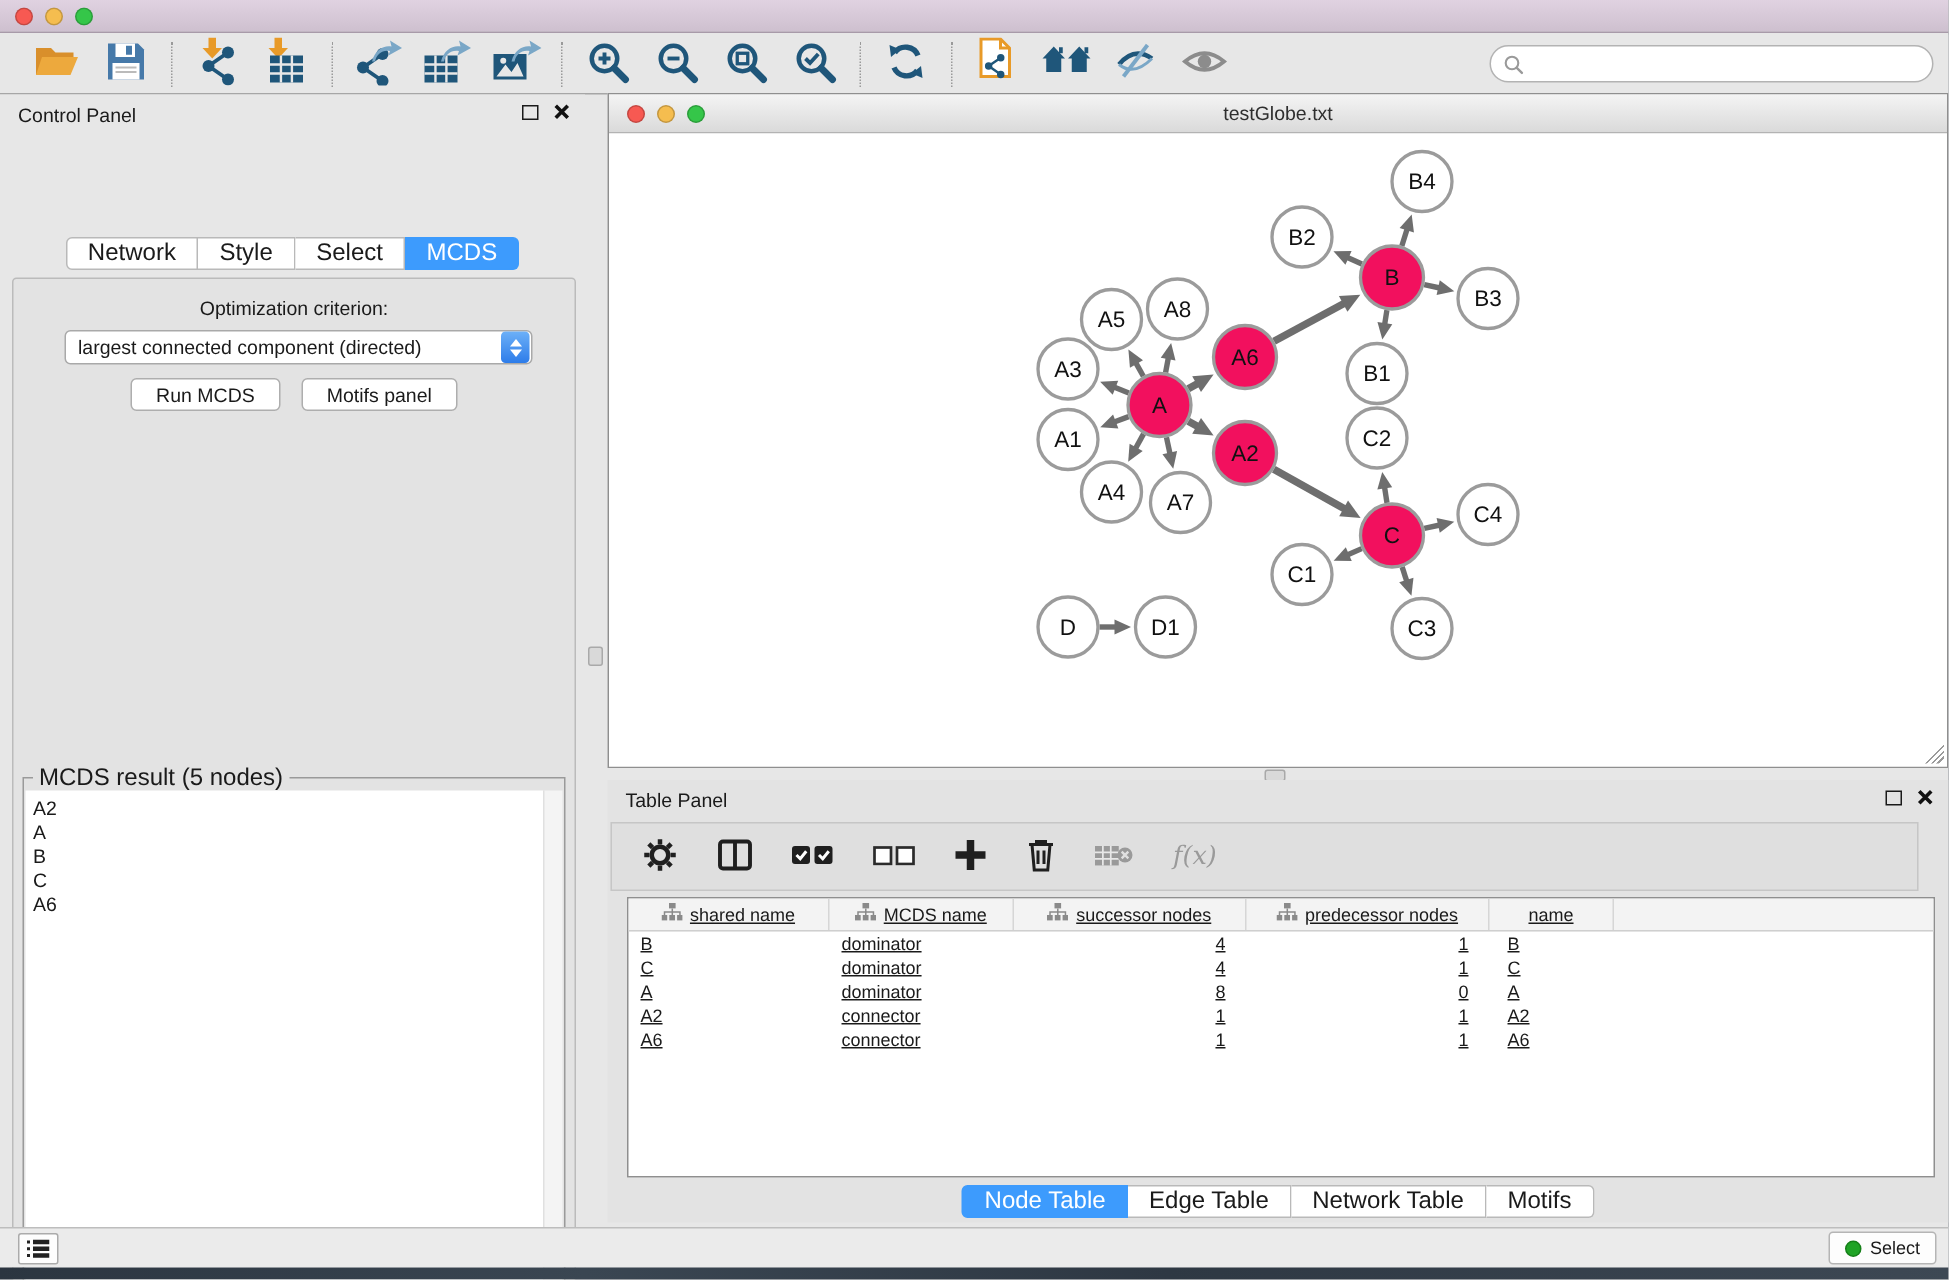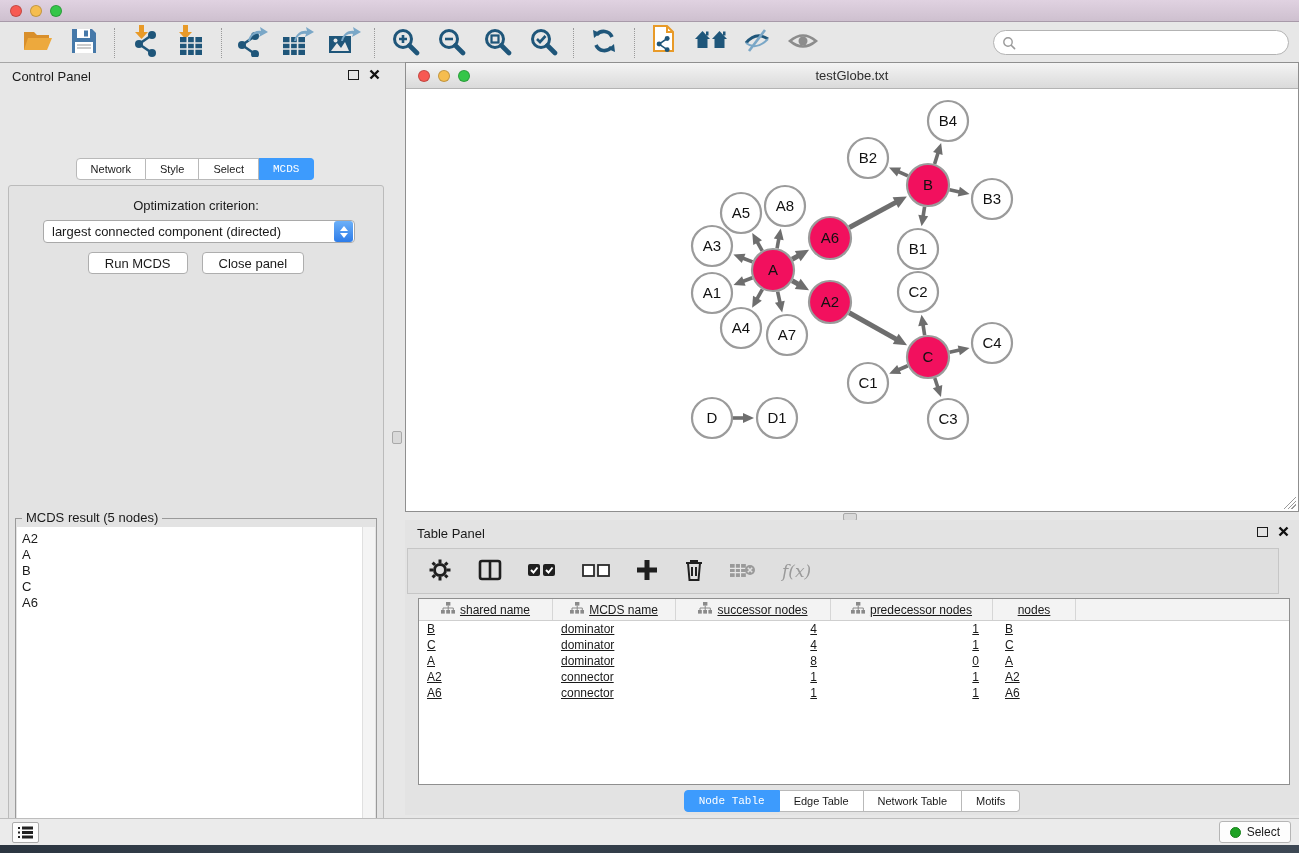--- a/index.html
+++ b/index.html
@@ -28,42 +28,42 @@
   
   .control-panel { position:absolute; left:0; top:63px; width:390px; height:752px; background:#e7e7e7; }
   .panel-titlerow { position:relative; height:26px; display:flex; align-items:center; padding:0 12px; }
   .panel-title { font-size:13px; color:#1a1a1a; }
   .panel-winbtns { position:absolute; right:10px; top:6px; display:flex; gap:10px; align-items:center; }
   .float-btn { width:11px; height:10px; border:1.5px solid #1a1a1a; background:transparent; }
   .close-btn svg { display:block; }
 
   .cp-tabs { position:absolute; left:0; top:95px; width:390px; display:flex; justify-content:center; }
   .tab { height:22px; padding:0 14px; background:#fff; border:1px solid #b9b9b9; border-left:none;
-    display:flex; align-items:center; font-size:11px; cursor:default; }
+    display:flex; align-items:center; font-size:16px; cursor:default; }
   .tab:first-child { border-left:1px solid #b9b9b9; border-radius:4px 0 0 4px; }
   .tab:last-child { border-radius:0 4px 4px 0; }
-  .tab.active { background:#3d9bfd; border-color:#3d9bfd; color:#fff;font-family:Liberation Mono, monospace; }
+  .tab.active { background:#3d9bfd; border-color:#3d9bfd; color:#fff; }
 
   .cp-content { position:absolute; left:8px; top:122px; width:376px; height:683px;
     background:#e3e3e3; border:1px solid #bbb; border-radius:3px; }
   .opt-label { text-align:center; margin-top:12px; font-size:13px; }
   .select { position:absolute; left:34px; top:34px; width:312px; height:23px; background:#fff;
     border:1px solid #a9a9a9; border-radius:4px; display:flex; align-items:center; }
   .select .sel-text { flex:1; padding-left:8px; font-size:13px; white-space:nowrap; overflow:hidden; }
   .stepper { width:19px; height:21px; border-radius:3px; background:linear-gradient(#6cb0f8,#2d7ce9);
     display:flex; flex-direction:column; align-items:center; justify-content:center; gap:2px; margin-right:1px; }
   .stepper .tri-up { width:0; height:0; border-left:4px solid transparent; border-right:4px solid transparent; border-bottom:5px solid #fff; }
   .stepper .tri-dn { width:0; height:0; border-left:4px solid transparent; border-right:4px solid transparent; border-top:5px solid #fff; }
   .btn-row { position:absolute; left:0; top:66px; width:100%; display:flex; justify-content:center; gap:14px; }
   .push-btn { height:22px; padding:0 16px; background:#fff; border:1px solid #aeaeae; border-radius:4px;
     font-size:13px; display:flex; align-items:center; cursor:default; }
 
   .result-box { position:absolute; left:6px; top:332px; width:362px; height:344px;
     border:1px solid #9a9a9a; background:#e3e3e3; }
-  .result-legend { position:absolute; left:6px; top:-9px; background:#e3e3e3; padding:0 4px; font-size:13px; }
+  .result-legend { position:absolute; left:6px; top:-9px; background:#e3e3e3; padding:0 4px; font-size:16px; }
   .result-list { position:absolute; left:1px; top:8px; right:14px; bottom:1px; background:#fff;
     padding:4px 0 0 5px; font-size:13px; line-height:16px; overflow:hidden; }
   .result-scroll { position:absolute; top:8px; right:1px; bottom:1px; width:13px; background:#f4f4f4; border-left:1px solid #e0e0e0; }
 
   
   .grip-v { position:absolute; left:392px; top:431px; width:10px; height:13px; background:#d9d9d9; border:1px solid #a9a9a9; border-radius:2px; }
   .grip-h { position:absolute; left:843px; top:513px; width:14px; height:8px; background:#d9d9d9; border:1px solid #a9a9a9; border-radius:2px; }
 
   
   .net-window { position:absolute; left:405px; top:62px; width:894px; height:450px;
@@ -314,21 +314,21 @@
       <div class="opt-label">Optimization criterion:</div>
       <div class="select">
         <span class="sel-text">largest connected component (directed)</span>
         <span class="stepper">
             <span class="tri-up"></span>
             <span class="tri-dn"></span>
           </span>
       </div>
       <div class="btn-row">
         <div class="push-btn">Run MCDS</div>
-        <div class="push-btn">Close panel</div>
+        <div class="push-btn">Motifs panel</div>
       </div>
       <div class="result-box">
         <span class="result-legend">MCDS result (5 nodes)</span>
         <div class="result-list" id="result-list">
             <div>A2</div>
             <div>A</div>
             <div>B</div>
             <div>C</div>
             <div>A6</div>
           </div>
@@ -607,21 +607,21 @@
                   <rect x="5" y="0" width="4.4" height="3.6"></rect>
                   <rect x="0" y="8" width="3.8" height="3.6"></rect>
                   <rect x="5.2" y="8" width="3.8" height="3.6"></rect>
                   <rect x="10.4" y="8" width="3.8" height="3.6"></rect>
                 </g>
                 <path d="M7.2 3.6 V6 M2 8 V6 H12.3 V8 M7.2 6 V8" stroke="#8a8a8a" stroke-width="1" fill="none"></path>
               </svg></span>
             <span>predecessor nodes</span>
           </div>
           <div class="nt-hcell c4" style="justify-content: center; padding-left: 0px; padding-right: 0px;">
-            <span>nodes</span>
+            <span>name</span>
           </div>
         </div>
       <div id="nt-body">
           <div class="nt-row">
             <div class="nt-cell c0">B</div>
             <div class="nt-cell c1">dominator</div>
             <div class="nt-cell c2">4</div>
             <div class="nt-cell c3">1</div>
             <div class="nt-cell c4">B</div>
           </div>

